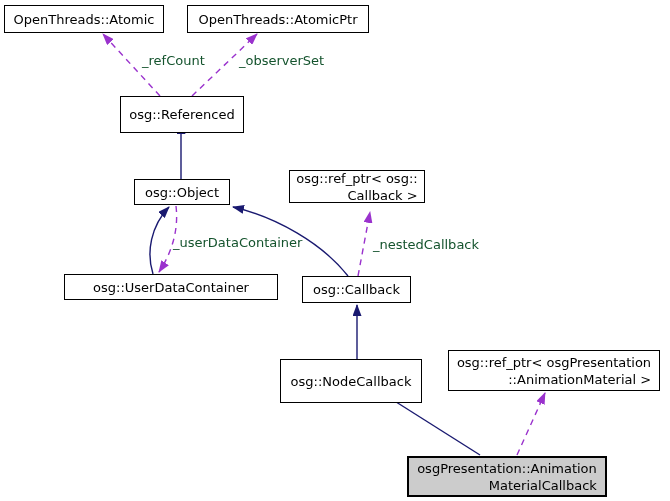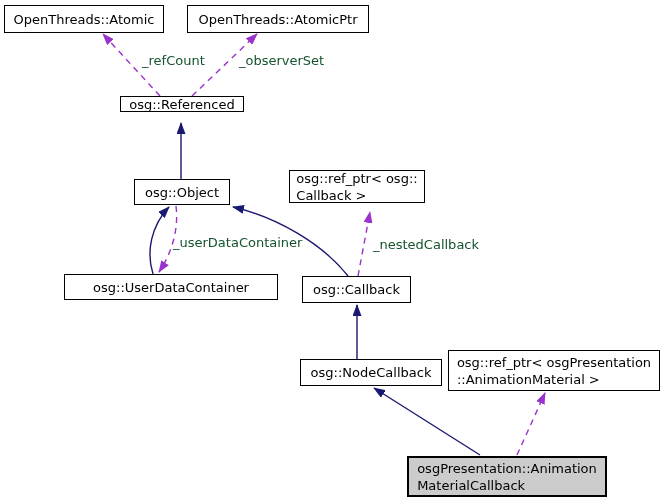--- a/index.html
+++ b/index.html
@@ -17,21 +17,21 @@
     width: 670px; height: 501px;
   }
   .node {
     position: absolute;
     box-sizing: border-box;
     background: #ffffff;
     border: 1.4px solid #000000;
     display: flex;
     align-items: center;
     justify-content: center;
-    text-align: left;
+    text-align: right;
     font-size: 13px;
     line-height: 17px;
     color: #000000;
     cursor: pointer;
   }
   .node .node-label { white-space: pre-line; }
   .node.highlight {
     background: #cccccc;
     border-width: 2px;
     cursor: default;
@@ -71,37 +71,37 @@
     <path d="M358,276 L370,212" fill="none" stroke="#9a32cd" stroke-width="1.4" stroke-dasharray="6 5" marker-end="url(#mPurple)"></path>
     <path d="M517,455 L545,393" fill="none" stroke="#9a32cd" stroke-width="1.4" stroke-dasharray="6 5" marker-end="url(#mPurple)"></path>
   </svg>
 
   <div class="node" style="left:4px;top:5px;width:160px;height:28px">
     <span class="node-label">OpenThreads::Atomic</span>
   </div>
   <div class="node" style="left:187px;top:5px;width:182px;height:28px">
     <span class="node-label">OpenThreads::AtomicPtr</span>
   </div>
-  <div class="node" style="left:120px;top:96px;width:124px;height:16px">
+  <div class="node" style="left:120px;top:96px;width:124px;height:37px">
     <span class="node-label">osg::Referenced</span>
   </div>
   <div class="node" style="left:134px;top:179px;width:96px;height:26px">
     <span class="node-label">osg::Object</span>
   </div>
   <div class="node" style="left:289px;top:170px;width:136px;height:33px">
     <span class="node-label">osg::ref_ptr&lt; osg::
 Callback &gt;</span>
   </div>
   <div class="node" style="left:64px;top:274px;width:214px;height:26px">
     <span class="node-label">osg::UserDataContainer</span>
   </div>
   <div class="node" style="left:302px;top:276px;width:109px;height:27px">
     <span class="node-label">osg::Callback</span>
   </div>
-  <div class="node" style="left:300px;top:359px;width:142px;height:27px">
+  <div class="node" style="left:280px;top:359px;width:142px;height:44px">
     <span class="node-label">osg::NodeCallback</span>
   </div>
   <div class="node" style="left:448px;top:350px;width:212px;height:41px">
     <span class="node-label">osg::ref_ptr&lt; osgPresentation
 ::AnimationMaterial &gt;</span>
   </div>
   <div class="node highlight" style="left:407px;top:456px;width:200px;height:41px">
     <span class="node-label">osgPresentation::Animation
 MaterialCallback</span>
   </div>

